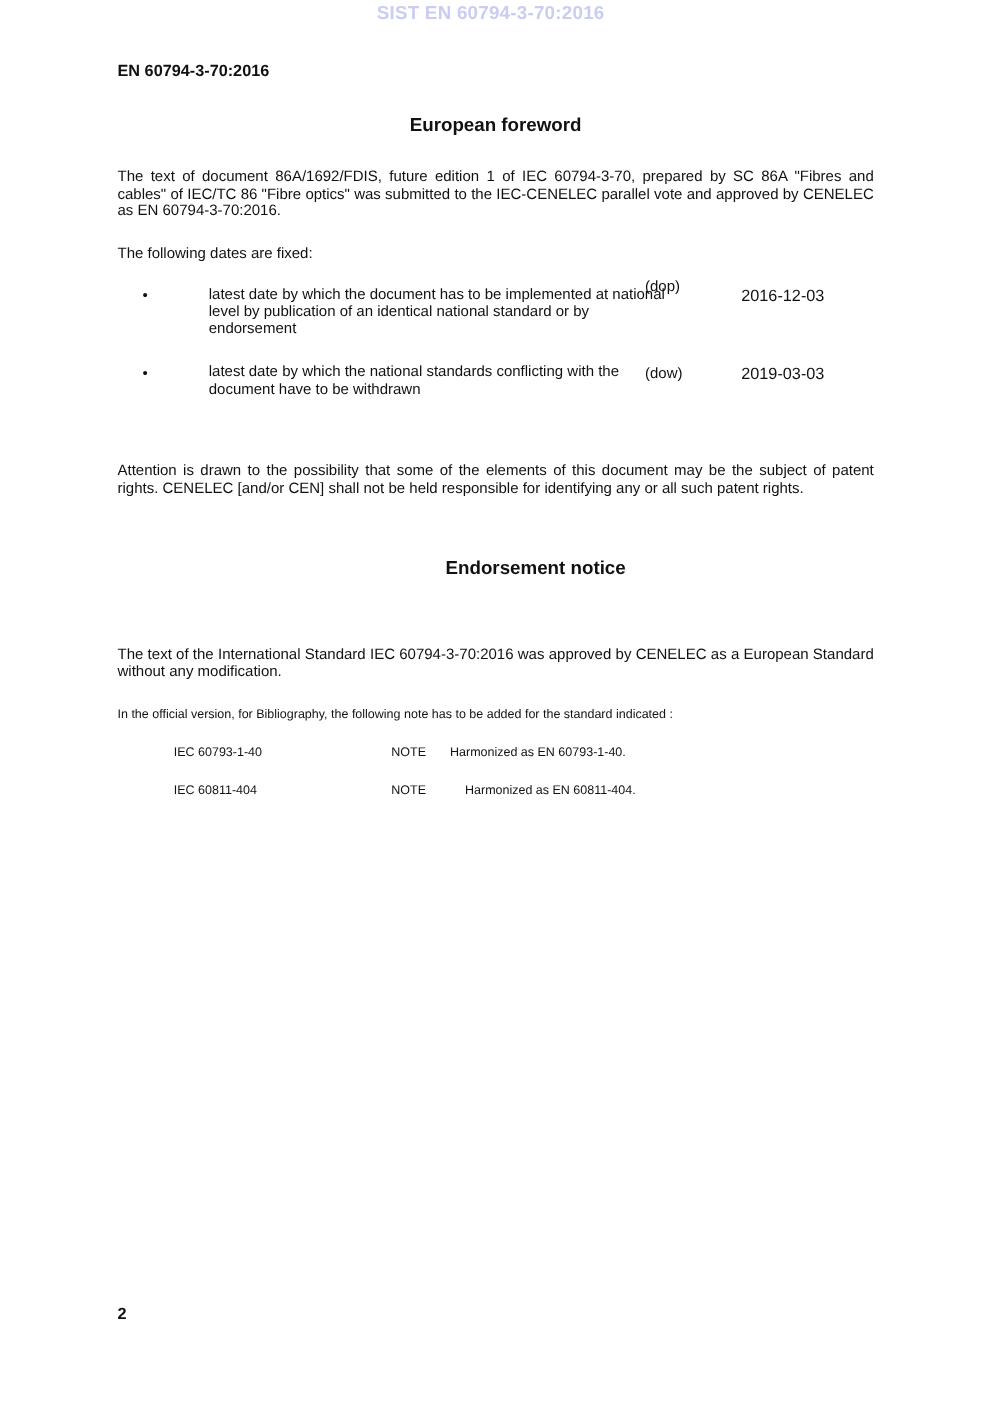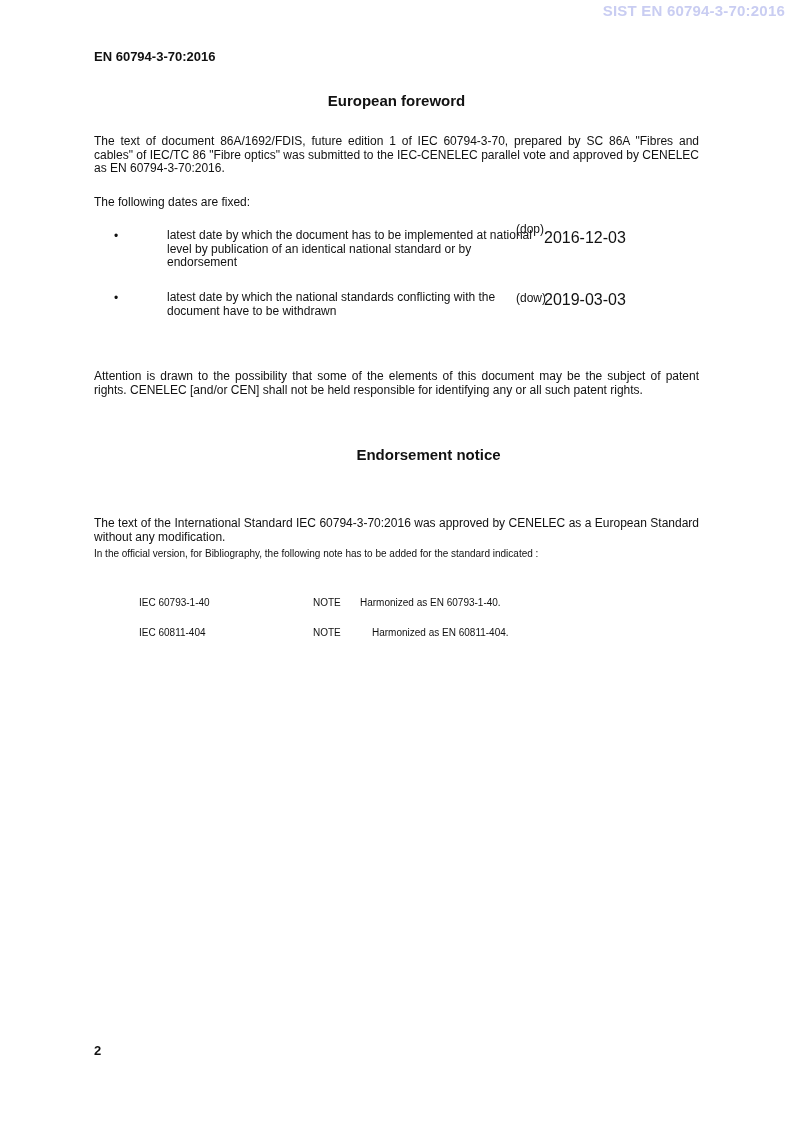--- a/index.html
+++ b/index.html
@@ -1,28 +1,28 @@
 <!DOCTYPE html>
 <html><head>
 <meta charset="utf-8">
 <style>
   html, body { margin: 0; padding: 0; background: #ffffff; }
   body { width: 793px; height: 1122px; position: relative; overflow: hidden;
          font-family: "Liberation Sans", sans-serif; color: #111; }
   .abs { position: absolute; }
-  .watermark { left: 0; width: 785px; top: 2px; text-align: right; font-weight: bold;
+  .watermark { left: 0; width: 785px; top: 2px; text-align: center; font-weight: bold;
                font-size: 15px; color: #c9cdf2; letter-spacing: 0.2px; }
   .doc-id { left: 94px; top: 49px; font-weight: bold; font-size: 13px; }
   .heading { left: 0; width: 793px; text-align: center; font-weight: bold; font-size: 15px; }
   .para { left: 94px; width: 605px; font-size: 12px; line-height: 13.5px; text-align: justify; }
   .para.left { text-align: left; }
   .bullet { left: 114px; font-size: 12px; }
   .bullet-text { left: 136px; width: 370px; font-size: 12px; line-height: 13.5px; margin-left: 31px; }
   .abbr { left: 516px; font-size: 12px; }
-  .date { left: 544px; font-size: 16px; }
+  .date { left: 593px; font-size: 13px; }
   .small { font-size: 10px; }
   .page-num { left: 94px; top: 1043px; font-weight: bold; font-size: 13px; }
 </style>
 </head>
 <body>
 
 <div class="abs watermark">SIST EN 60794-3-70:2016</div>
 
 <div class="abs doc-id">EN 60794-3-70:2016</div>
 
@@ -43,21 +43,21 @@
   <div class="abs abbr" style="top:291px;">(dow)</div>
   <div class="abs date" style="top:291px;">2019-03-03</div>
 </div>
 
 <div class="abs para" style="top:370px;">Attention is drawn to the possibility that some of the elements of this document may be the subject of patent rights. CENELEC [and/or CEN] shall not be held responsible for identifying any or all such patent rights.</div>
 
 <div class="abs heading" style="top:446px;padding-left:32px;">Endorsement notice</div>
 
 <div class="abs para" style="top:517px;">The text of the International Standard IEC 60794-3-70:2016 was approved by CENELEC as a European Standard without any modification.</div>
 
-<div class="abs para left small" style="top:547px;">In the official version, for Bibliography, the following note has to be added for the standard indicated :</div>
+<div class="abs para left small" style="top:565px;">In the official version, for Bibliography, the following note has to be added for the standard indicated :</div>
 
 <div>
   <div class="abs small" style="left:139px; top:597px;">IEC 60793-1-40</div>
   <div class="abs small" style="left:313px; top:597px;">NOTE</div>
   <div class="abs small" style="left:360px; top:597px;">Harmonized as EN 60793-1-40.</div>
 
   <div class="abs small" style="left:139px; top:627px;">IEC 60811-404</div>
   <div class="abs small" style="left:313px; top:627px;">NOTE</div>
   <div class="abs small" style="left:360px; top:627px;margin-left:12px;">Harmonized as EN 60811-404.</div>
 </div>

